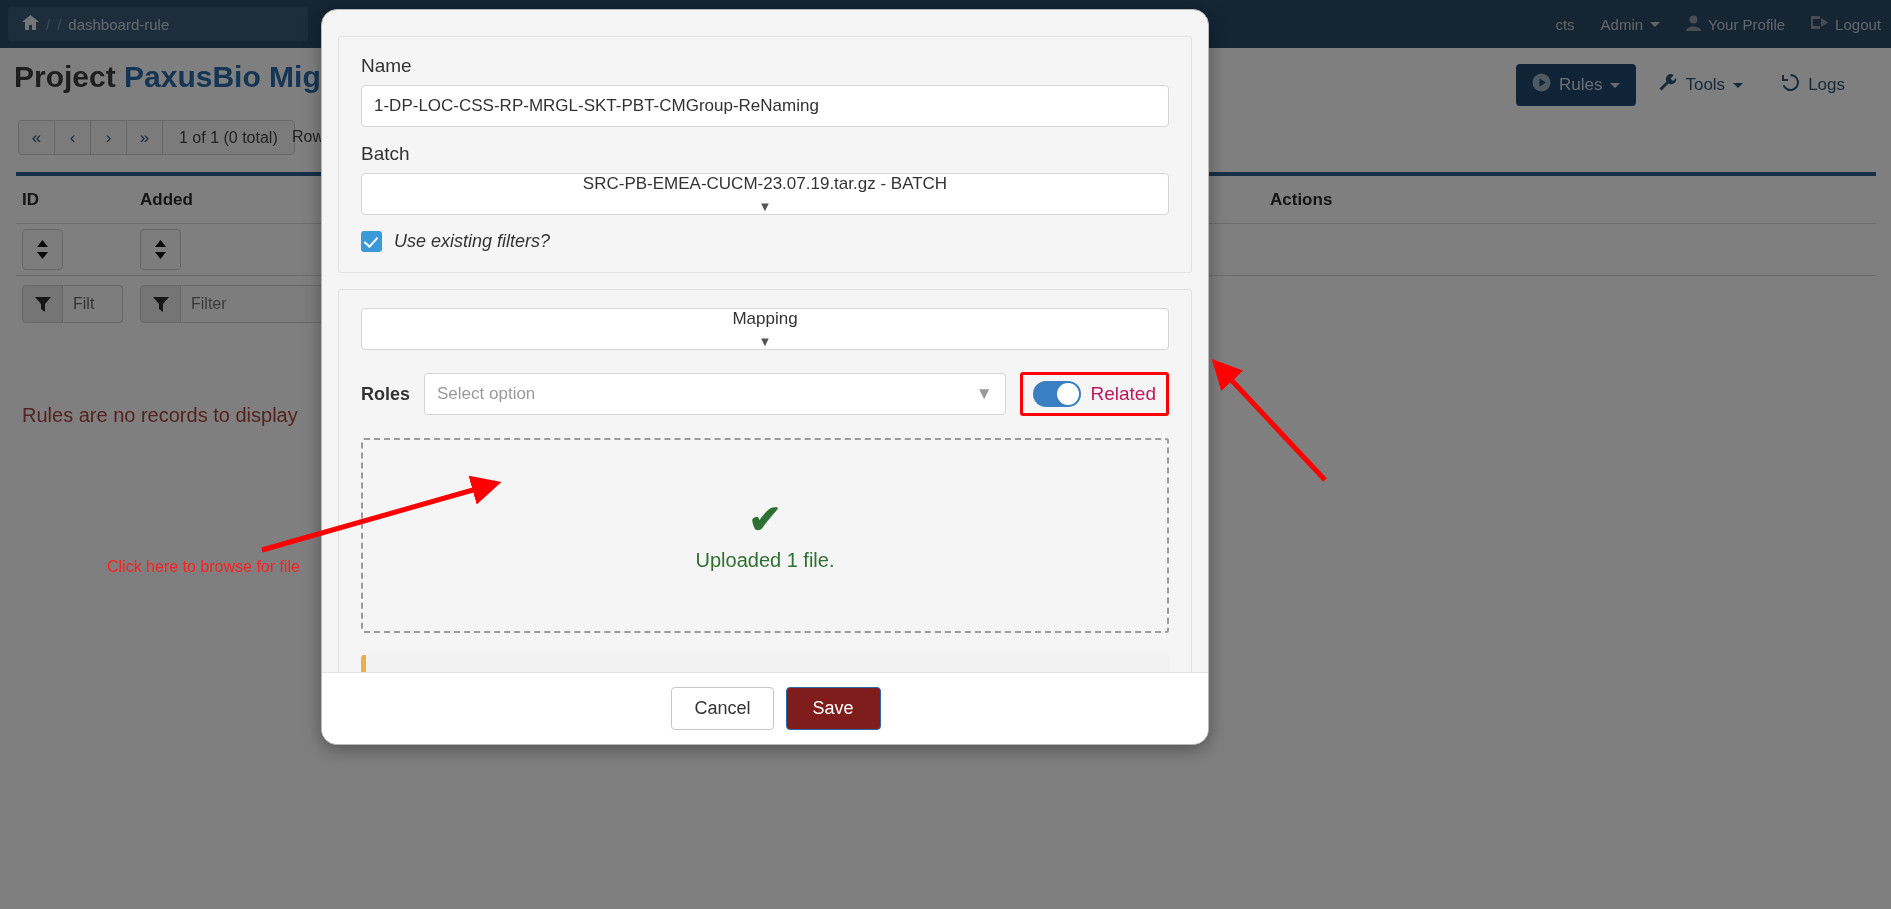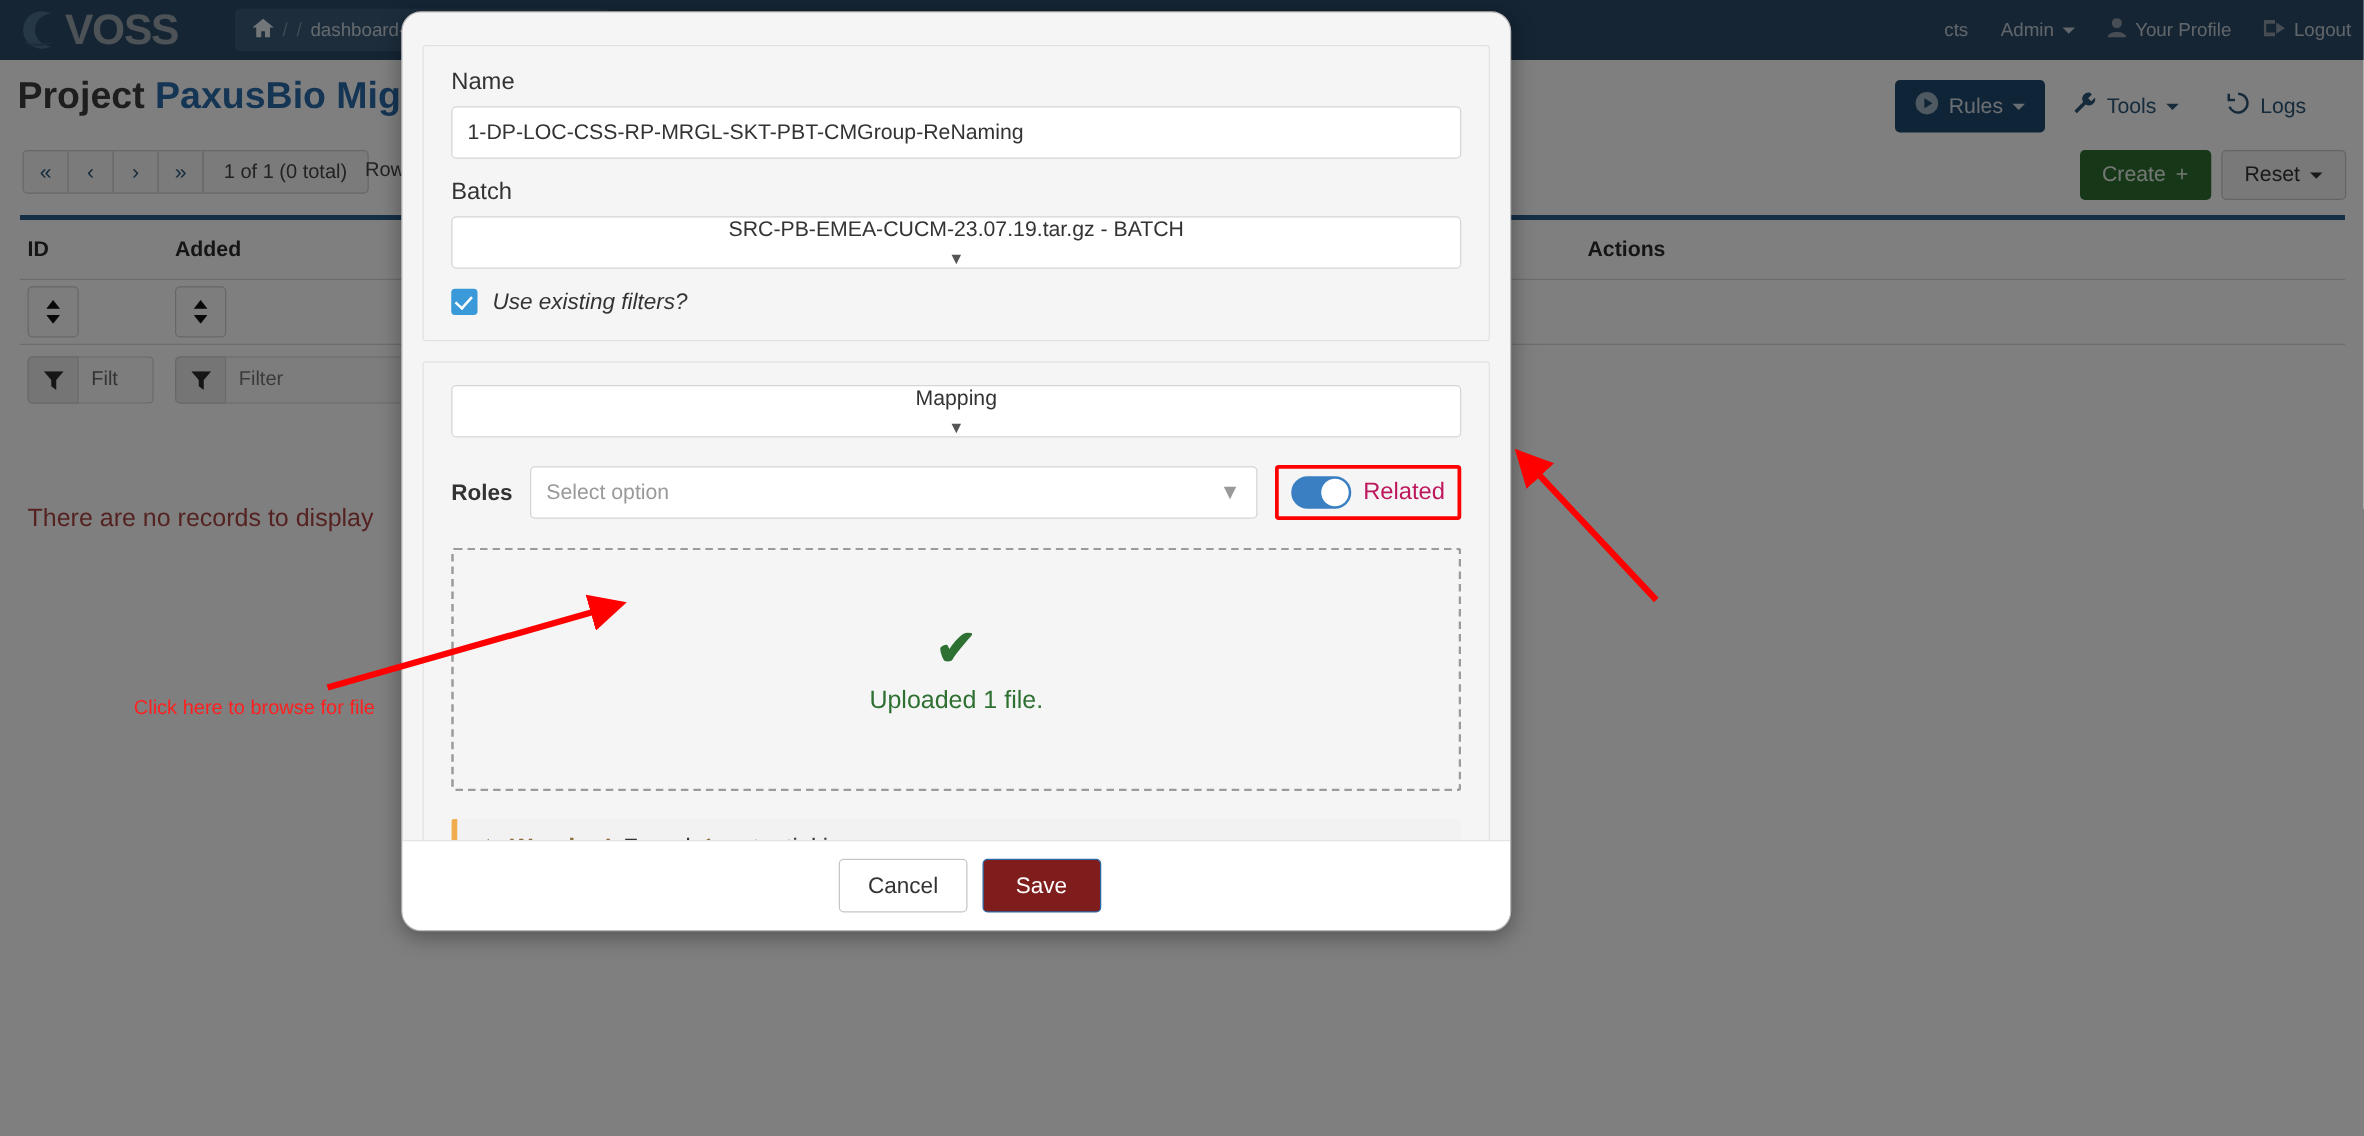--- a/index.html
+++ b/index.html
@@ -190,29 +190,20 @@
     position:absolute; left:107px; top:558px; color:#ff2020; font-size:16px;
   }
   .annot-svg { position:absolute; inset:0; pointer-events:none; }
 </style>
 </head>
 <body>
 
 <div id="app">
 
   <div class="navbar">
-    <div class="brand">
-      <div class="brand-mark">
-        <svg width="42" height="42" viewBox="0 0 42 42">
-          <path d="M33 8 A15 15 0 1 0 33 34 A12 12 0 1 1 33 8 Z" fill="#4d6f8c"></path>
-          <path d="M10 30 Q22 38 36 30 Q24 34 10 30 Z" fill="#3d5c78"></path>
-        </svg>
-      </div>
-      <span class="brand-text">VOSS</span>
-    </div>
 
     <div class="breadcrumb-box">
       <span>
         <svg width="17" height="15" viewBox="0 0 17 15">
             <path d="M8.5 0 L17 7 H14 V15 H10 V10 H7 V15 H3 V7 H0 Z" fill="#e7edf2"></path>
           </svg>
       </span>
       <span class="crumb-sep">/</span>
       <span class="crumb-sep">/</span>
       <span>dashboard-rule</span>
@@ -275,30 +266,20 @@
       <span>
         <svg width="19" height="19" viewBox="0 0 19 19">
             <path d="M9.5 2 A7.5 7.5 0 1 1 2.6 12.4" stroke="#2b5575" stroke-width="2" fill="none"></path>
             <path d="M2 2 L2 7 L7 7" stroke="#2b5575" stroke-width="2" fill="none"></path>
           </svg>
       </span>
       <span>Logs</span>
     </div>
   </div>
 
-  <div class="action-btns">
-    <button class="btn-green">
-      <span>Create</span>
-      <span>+</span>
-    </button>
-    <button class="btn-plain">
-      <span>Reset</span>
-      <i class="caret"></i>
-    </button>
-  </div>
 
   <div class="pager">
     <div class="pager-btn">«</div>
     <div class="pager-btn">‹</div>
     <div class="pager-btn">›</div>
     <div class="pager-btn">»</div>
     <div class="pager-label">1 of 1 (0 total)</div>
   </div>
   <div class="rows-label">Rows</div>
 
@@ -343,21 +324,21 @@
           <div class="filter-icon">
             <svg width="16" height="15" viewBox="0 0 16 15">
                 <path d="M0 0 H16 L10 7 V15 L6 12 V7 Z" fill="#2d2d2d"></path>
               </svg>
           </div>
           <input class="filter-input" style="width: 148px;" placeholder="Filter">
         </div>
       </div>
     </div>
   </div>
-  <div class="no-records">There are no records to display</div>
+  <div class="no-records">Rules are no records to display</div>
 </div>
 
 <div class="overlay"></div>
 
 <div class="modal">
 
   <div class="panel">
     <div class="field-label">Name</div>
     <input class="txt-input" value="1-DP-LOC-CSS-RP-MRGL-SKT-PBT-CMGroup-ReNaming" style="">
 

